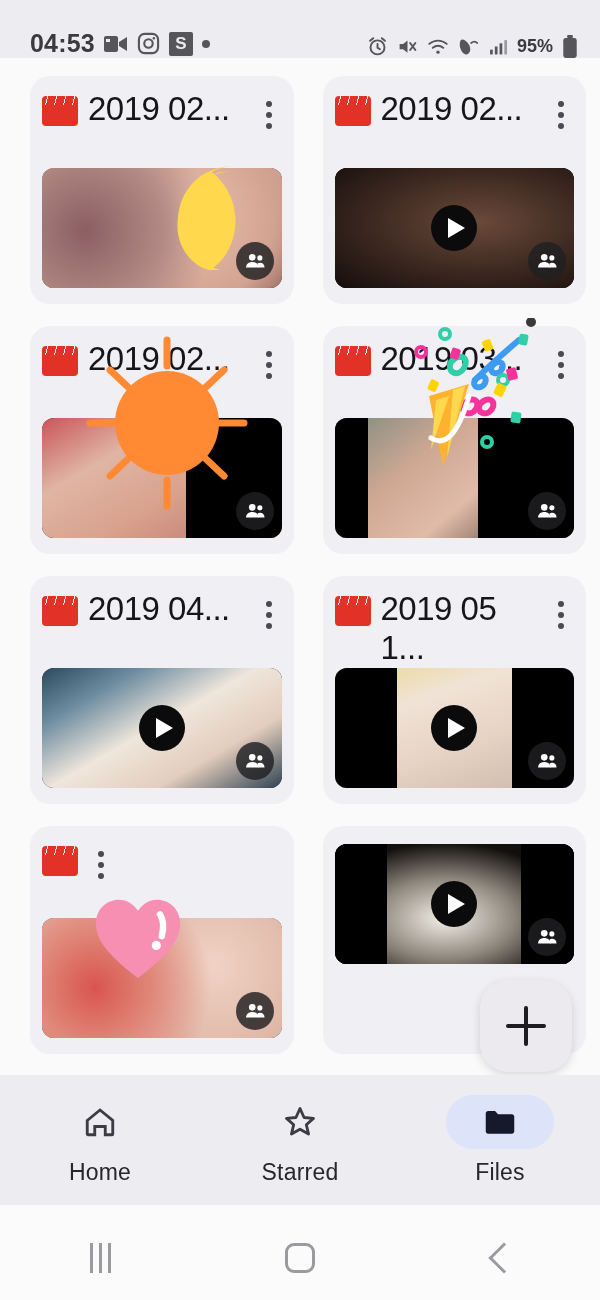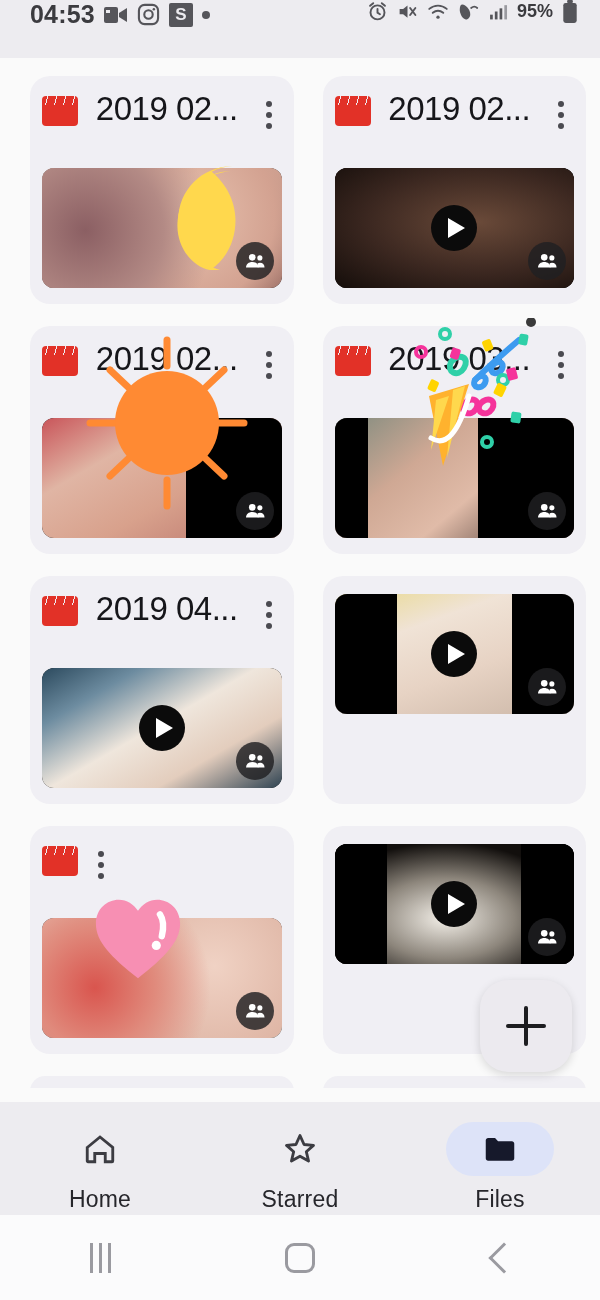--- a/index.html
+++ b/index.html
@@ -8,21 +8,21 @@
     font-family: "Liberation Sans", sans-serif;
     background: #fafafa;
     overflow: hidden;
   }
   .phone { position: relative; width: 600px; height: 1300px; background: #fafafa; }
 
   
   .statusbar {
     position: absolute; top: 0; left: 0; width: 600px; height: 58px;
     background: #edecf0;
-    display: flex; align-items: flex-start; justify-content: space-between;
+    display: flex; align-items: flex-end; justify-content: space-between;
     padding: 0 22px 0 30px;
   }
   .sb-left { display: flex; align-items: center; gap: 9px; }
   .sb-right { display: flex; align-items: center; gap: 9px; }
   .sb-clock { font-size: 25px; font-weight: 600; color: #3b3b3f; letter-spacing: .2px; }
   .sb-pct { font-size: 18px; font-weight: 600; color: #3b3b3f; }
   .sb-ico { display: inline-flex; align-items: center; justify-content: center; }
   .sb-sbadge {
     width: 24px; height: 24px; background: #55555a; color: #edecf0;
     font-size: 17px; font-weight: 700; display: flex; align-items: center; justify-content: center;
@@ -32,21 +32,20 @@
 
   
   .content {
     position: absolute; top: 58px; left: 0; width: 600px; height: 1030px;
     overflow: hidden; background: #fafafa;
   }
   .grid {
     display: grid; grid-template-columns: 1fr 1fr;
     gap: 22px 29px;
     padding: 18px 14px 0 30px;
-    text-align: center;
   }
   .card {
     background: #f0eff4; border-radius: 20px;
     padding: 14px 12px 16px 12px;
     position: relative;
   }
   .card-head { display: flex; align-items: flex-start; gap: 10px; height: 74px; overflow: hidden; }
   .clap {
     flex: 0 0 auto; width: 36px; height: 30px; margin-top: 6px;
     position: relative;
@@ -107,21 +106,21 @@
     background: #eceaef; border-radius: 28px;
     box-shadow: 0 3px 10px rgba(0,0,0,.14);
     display: flex; align-items: center; justify-content: center;
   }
   .fab::before, .fab::after { content:""; position: absolute; background: #1d1d20; border-radius: 2px; }
   .fab::before { width: 40px; height: 4px; }
   .fab::after  { width: 4px; height: 40px; }
 
   
   .bottomnav {
-    position: absolute; left: 0; bottom: 68px; width: 600px; height: 130px;
+    position: absolute; left: 0; bottom: 95px; width: 600px; height: 130px;
     background: #edecf0; display: flex; align-items: center;
   }
   .nav-item {
     flex: 1; display: flex; flex-direction: column; align-items: center; gap: 10px;
   }
   .nav-pill {
     width: 108px; height: 54px; border-radius: 27px;
     display: flex; align-items: center; justify-content: center;
   }
   .nav-pill.active { background: #dde3f8; }
@@ -402,20 +401,31 @@
                 <circle cx="9" cy="8" r="3.6"></circle>
                 <path d="M2.2 19c0-3.6 3-6 6.8-6s6.8 2.4 6.8 6z"></path>
                 <circle cx="17.3" cy="8.6" r="2.8"></circle>
                 <path d="M15 19h7.4c0-3-2-5-5-5-1 0-1.9.2-2.6.6z"></path>
               </svg>
           </div>
         </div>
       </div>
 
       <div class="card">
+        <div class="card-head">
+          <span class="clap">
+              <span class="clap-body"></span>
+            </span>
+          <span class="card-title">2019 051...</span>
+          <span class="kebab">
+              <i></i>
+              <i></i>
+              <i></i>
+            </span>
+        </div>
         <div class="thumb">
           <div class="bg" style="background:
               linear-gradient(160deg,#e8d98c 0%,#f0e3d6 30%,#e7d3c4 60%,#cbb6a6 100%);"></div>
           <div class="pbar" style="left:0; width:26%;"></div>
           <div class="pbar" style="right:0; width:26%;"></div>
           <div class="play"></div>
           <div class="shared-badge">
             <svg viewBox="0 0 24 24">
                 <circle cx="9" cy="8" r="3.6"></circle>
                 <path d="M2.2 19c0-3.6 3-6 6.8-6s6.8 2.4 6.8 6z"></path>

